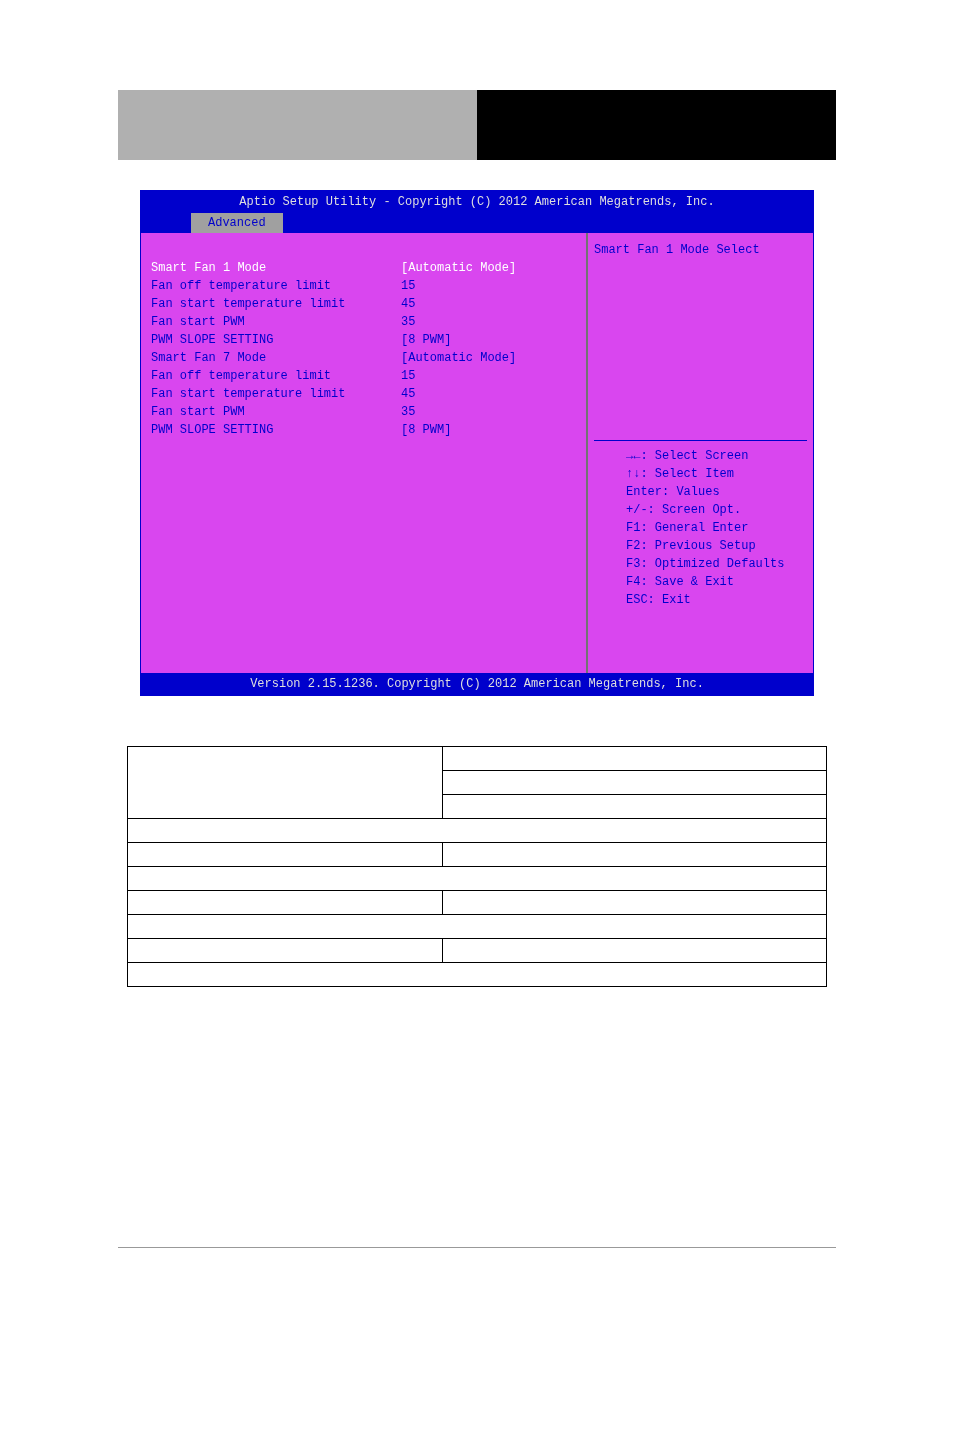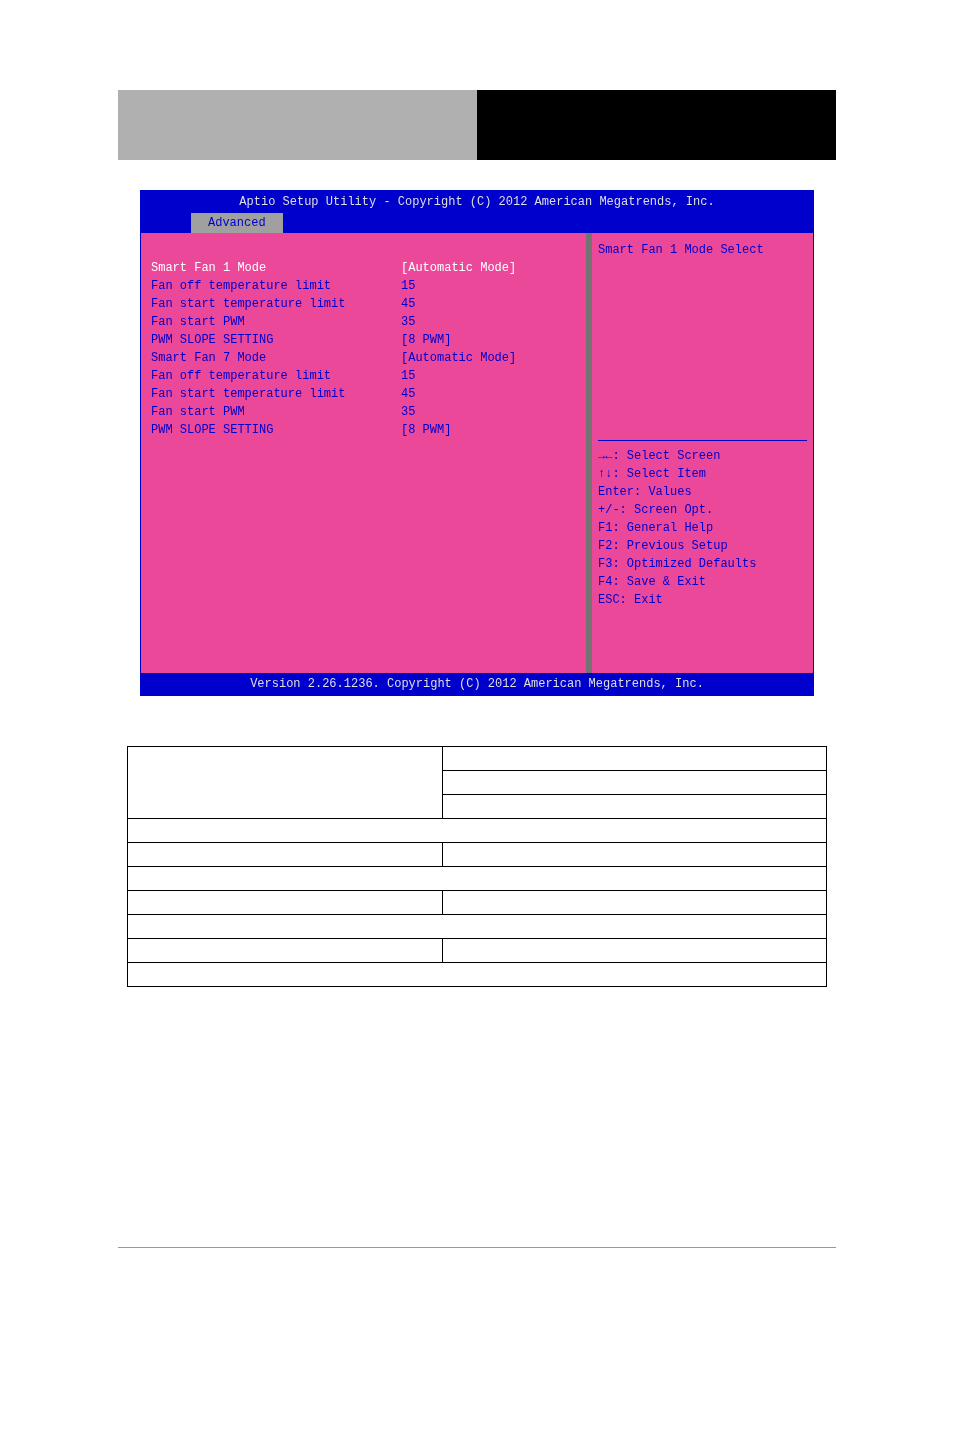--- a/index.html
+++ b/index.html
@@ -20,21 +20,21 @@
   }
   .top-banner .right {
     flex: 1;
     background: #000;
   }
   .bios-container {
     margin: 0 auto;
     margin-top: 30px;
     width: 674px;
     border: 1px solid #0000cc;
-    background: #ec4899;
+    background: #d946ef;
     font-size: 12px;
     line-height: 1.5;
   }
   .bios-header {
     background: #0000cc;
     color: #dfdfdf;
     text-align: center;
     padding: 2px 0;
   }
   .bios-tabs {
@@ -50,21 +50,21 @@
   .bios-body {
     display: flex;
     height: 440px;
   }
   .bios-main {
     flex: 0 0 445px;
     padding: 8px 10px;
   }
   .bios-right {
     flex: 1;
-    border-left: 6px solid #737373;
+    border-left: 2px solid #737373;
     padding: 8px 6px;
     display: flex;
     flex-direction: column;
   }
   .bios-row {
     display: flex;
   }
   .bios-label {
     flex: 0 0 250px;
     color: #0000cc;
@@ -82,21 +82,21 @@
   }
   .help-top {
     color: #0000cc;
     flex: 0 0 200px;
     border-bottom: 1px solid #0000cc;
   }
   .help-list {
     color: #0000cc;
     padding-top: 6px;
   }
-  .help-list div { white-space: pre; }
+  .help-list div { white-space: pre; margin-left: 32px; }
   .bios-footer {
     background: #0000cc;
     color: #dfdfdf;
     text-align: center;
     padding: 2px 0;
   }
 
   .options-table {
     margin: 50px auto 0 auto;
     width: 700px;
@@ -173,29 +173,29 @@
         <span class="bios-value">[8 PWM]</span>
       </div>
     </div>
     <div class="bios-right">
       <div class="help-top">Smart Fan 1 Mode Select</div>
       <div class="help-list">
         <div>→←: Select Screen</div>
         <div>↑↓: Select Item</div>
         <div>Enter: Values</div>
         <div>+/-: Screen Opt.</div>
-        <div>F1: General Help</div>
+        <div>F1: General Enter</div>
         <div>F2: Previous Setup</div>
         <div>F3: Optimized Defaults</div>
         <div>F4: Save &amp; Exit</div>
         <div>ESC: Exit</div>
       </div>
     </div>
   </div>
-  <div class="bios-footer">Version 2.26.1236. Copyright (C) 2012 American Megatrends, Inc.</div>
+  <div class="bios-footer">Version 2.15.1236. Copyright (C) 2012 American Megatrends, Inc.</div>
 </div>
 
 <table class="options-table">
   <tbody>
       <tr>
     <td class="left-col" rowspan="3"></td>
     <td></td>
   </tr>
   <tr>
     <td></td>

